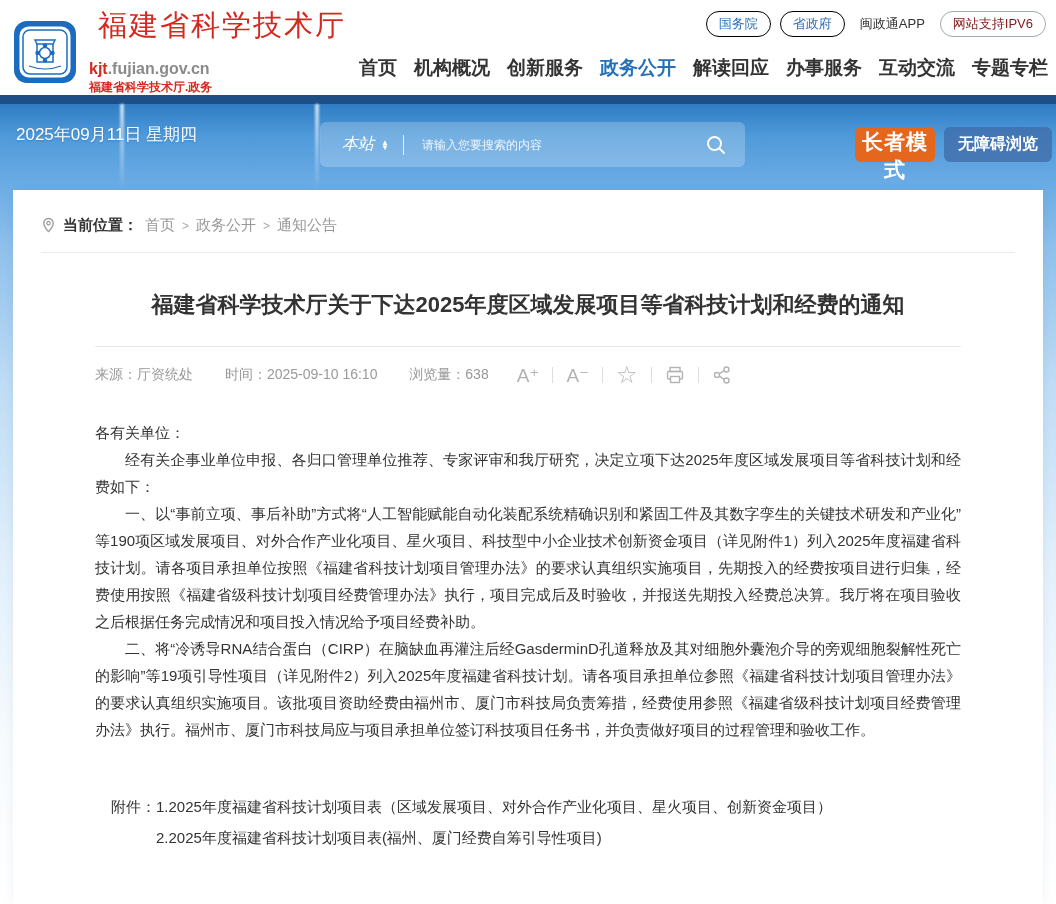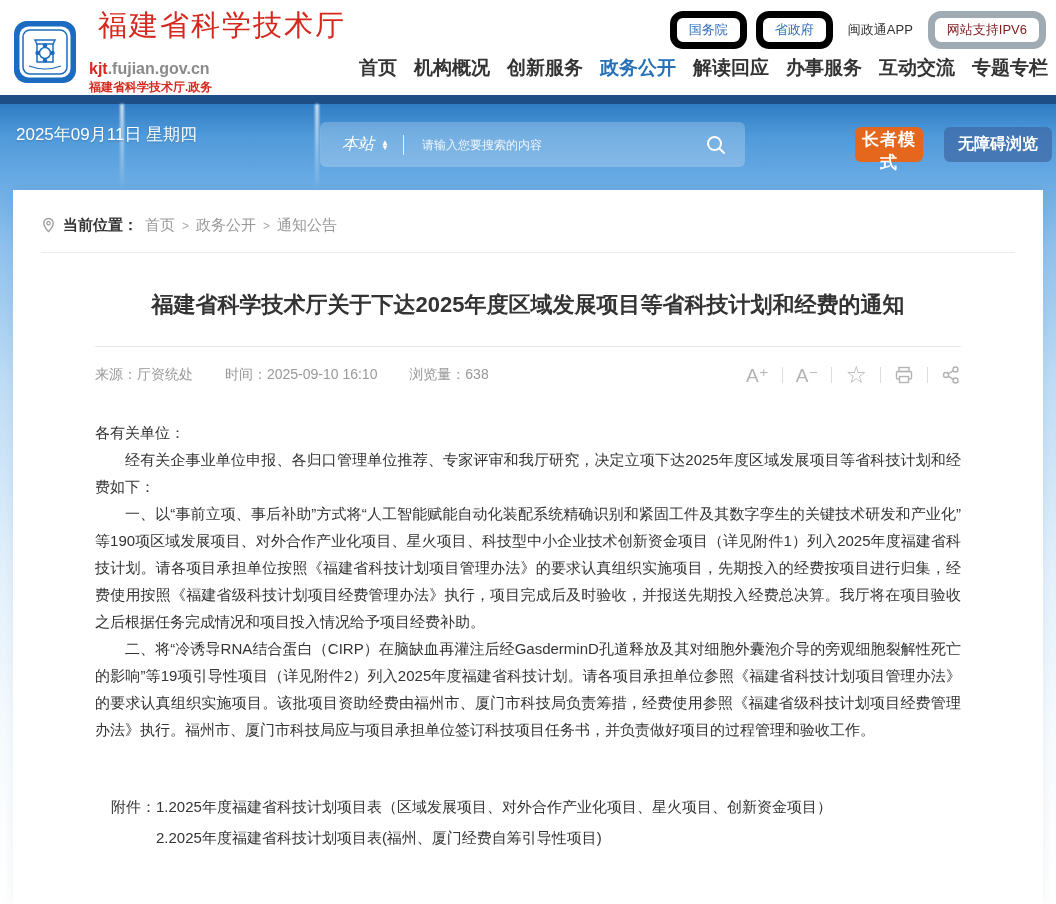--- a/index.html
+++ b/index.html
@@ -15,21 +15,21 @@
   .header { position:relative; height:95px; background:#fff; }
   .logo-wrap { position:absolute; left:13px; top:9px; display:flex; align-items:center; gap:12px; cursor:pointer; }
   .logo-badge { width:64px; height:64px; display:block; }
   .site-text { display:flex; flex-direction:column; line-height:1.15; }
   .site-name { color:#d5281e; font-size:29px; font-weight:normal; letter-spacing:2px;margin-left:9px; }
   .site-domain { font-size:16px; font-weight:bold; color:#8a8a8a; margin-top:18px; }
   .site-domain .red { color:#d5281e; }
   .site-tagline { font-size:12px; font-weight:bold; color:#d5281e; margin-top:2px; }
 
   .top-links { position:absolute; right:10px; top:11px; display:flex; align-items:center; gap:9px; font-size:13px; }
-  .pill { border:7px solid #000000; color:#2e6cb5; border-radius:13px; padding:3px 12px; cursor:pointer; background:#fff;text-align:right; }
+  .pill { border:1px solid #000000; color:#2e6cb5; border-radius:13px; padding:3px 12px; cursor:pointer; background:#fff;text-align:right; }
   .pill.gray { border-color:#a0aab3; color:#7f1d1d; }
   .plain-link { color:#333; margin:0 6px; cursor:pointer; }
 
   .nav { position:absolute; right:8px; bottom:14px; display:flex; gap:17px; font-size:19px; font-weight:bold; color:#333; }
   .nav a { color:#333; text-decoration:none; cursor:pointer; white-space:nowrap; }
   .nav a.active { color:#2570b7; }
 
   
   .navy-strip { height:9px; background:#1d4e86; }
 
@@ -46,40 +46,40 @@
   .search-bar { position:absolute; left:320px; top:18px; width:425px; height:45px;
     background:rgba(255,255,255,0.22); border-radius:6px; display:flex; align-items:center; color:#fff; }
   .search-scope { display:flex; align-items:center; gap:7px; padding:0 14px 0 22px; font-size:16px; cursor:pointer;font-style:italic; }
   .sort-arrows { display:flex; flex-direction:column; line-height:5px; font-size:8px; color:#fff; }
   .search-divider { width:1px; height:20px; background:rgba(255,255,255,0.8); }
   .search-input { flex:1; background:transparent; border:none; outline:none; color:#fff;
     font-size:12px; padding:0 10px 0 18px; font-family:inherit; }
   .search-input::placeholder { color:rgba(255,255,255,0.88); }
   .search-btn { background:transparent; border:none; cursor:pointer; padding:0 18px 0 6px; display:flex; align-items:center; }
 
-  .elder-btn { position:absolute; left:855px; top:23px; width:68px; height:35px; background:#e5671d; color:#fff;
-    border:none; border-radius:6px; font-size:17px; font-weight:bold; cursor:pointer; letter-spacing:1px; }
+  .elder-btn { position:absolute; left:855px; top:23px; width:80px; height:35px; background:#e5671d; color:#fff;
+    border:none; border-radius:6px; font-size:21px; font-weight:bold; cursor:pointer; letter-spacing:1px; }
   .access-btn { position:absolute; left:944px; top:23px; width:108px; height:35px; background:rgba(62,104,165,0.72); color:#fff;
     border:none; border-radius:6px; font-size:16px; font-weight:bold; cursor:pointer; }
 
   
   .card { position:absolute; left:13px; right:13px; top:86px; bottom:0; background:#fff;
     box-shadow:0 0 10px rgba(20,70,130,0.07); }
 
   .breadcrumb { display:flex; align-items:center; gap:7px; padding:26px 0 0 28px; font-size:15px; color:#999; }
   .breadcrumb .label { color:#333; font-weight:bold; }
   .breadcrumb a { color:#999; text-decoration:none; cursor:pointer; }
   .crumb-sep { color:#aaa; font-size:12px; }
   .hr1 { margin:17px 28px 0; border-top:1px solid #ebebeb; }
 
   .article { width:866px; margin:0 auto; }
   .article-title { margin-top:37px; text-align:center; font-size:22px; font-weight:bold; color:#333; line-height:1.4; }
   .hr2 { margin-top:25px; border-top:1px solid #e8e8e8; }
 
-  .meta-row { display:flex; justify-content:space-between; align-items:center; margin-top:17px; }
+  .meta-row { display:flex; align-items:center; margin-top:17px; }
   .meta-left { color:#999; font-size:14px; }
   .meta-left .item { margin-right:28px; }
   .tools { display:flex; align-items:center; color:#b3b3b3; }
   .tool { cursor:pointer; display:flex; align-items:center; font-size:19px; color:#b3b3b3; background:none; border:none; padding:0; font-family:inherit; }
   .tool-sep { width:1px; height:16px; background:#ddd; margin:0 13px; }
   .star-glyph { font-size:24px; line-height:20px; }
 
   .body-text { margin-top:32px; font-size:15px; color:#333; line-height:27px; text-align:justify; }
   .body-text p { margin:0; text-indent:2em; }
   .body-text p.no-indent { text-indent:0; }

